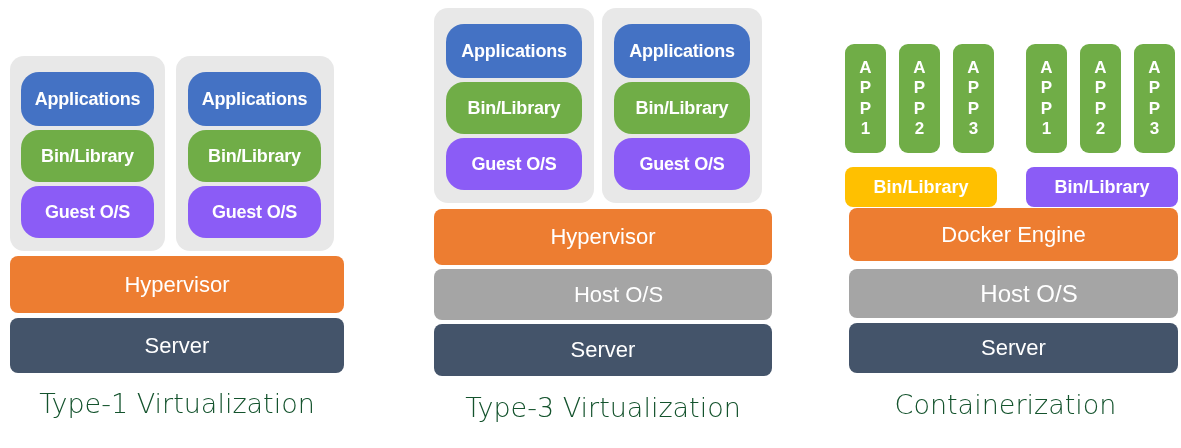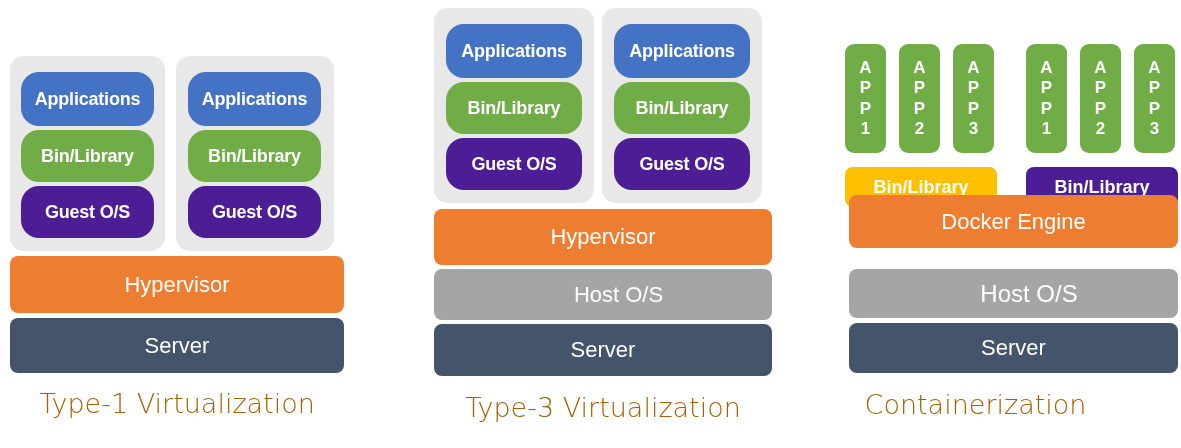--- a/index.html
+++ b/index.html
@@ -78,31 +78,31 @@
 
   .binlib-small {
     border-radius: 8px;
     font-weight: bold;
     font-size: 18px;
   }
 
   
   .c-blue      { background: #4472C4; }
   .c-green     { background: #70AD47; }
-  .c-lightblue { background: #4c1d95; }
+  .c-lightblue { background: #8b5cf6; }
   .c-orange    { background: #ED7D31; }
   .c-grey      { background: #A5A5A5; padding-left: 31px; }
   .c-slate     { background: #44546A; }
   .c-yellow    { background: #FFC000; }
 
   
   .caption {
     position: absolute;
     text-align: center;
-    color: #a16207;
+    color: #14532d;
     font-family: "DejaVu Sans", sans-serif;
     font-size: 27px;
     font-weight: 300;
     white-space: nowrap;
   }
 </style>
 </head>
 <body>
 
 <div id="diagram">
@@ -183,20 +183,20 @@
     <div class="block app-block c-green" style="left:1134px; top:44px; width:41px; height:109px;">
       <span class="ch">A</span>
       <span class="ch">P</span>
       <span class="ch">P</span>
       <span class="ch">3</span>
     </div>
 
     <div class="block binlib-small c-yellow" style="left:845px; top:167px; width:152px; height:40px;">Bin/Library</div>
     <div class="block binlib-small c-lightblue" style="left:1026px; top:167px; width:152px; height:40px;">Bin/Library</div>
 
-    <div class="block bar c-orange" style="left:849px; top:195px; width:329px; height:53px;">Docker Engine</div>
+    <div class="block bar c-orange" style="left:849px; top:208px; width:329px; height:53px;">Docker Engine</div>
     <div class="block bar-small c-grey" style="left:849px; top:269px; width:329px; height:49px;">Host O/S</div>
     <div class="block bar c-slate" style="left:849px; top:323px; width:329px; height:50px;">Server</div>
 
-    <div class="caption" style="left:811px; top:389px; width:329px;">Containerization</div>
+    <div class="caption" style="left:841px; top:389px; width:329px;">Containerization</div>
   </div>
 
 </div>
 
 </body></html>

